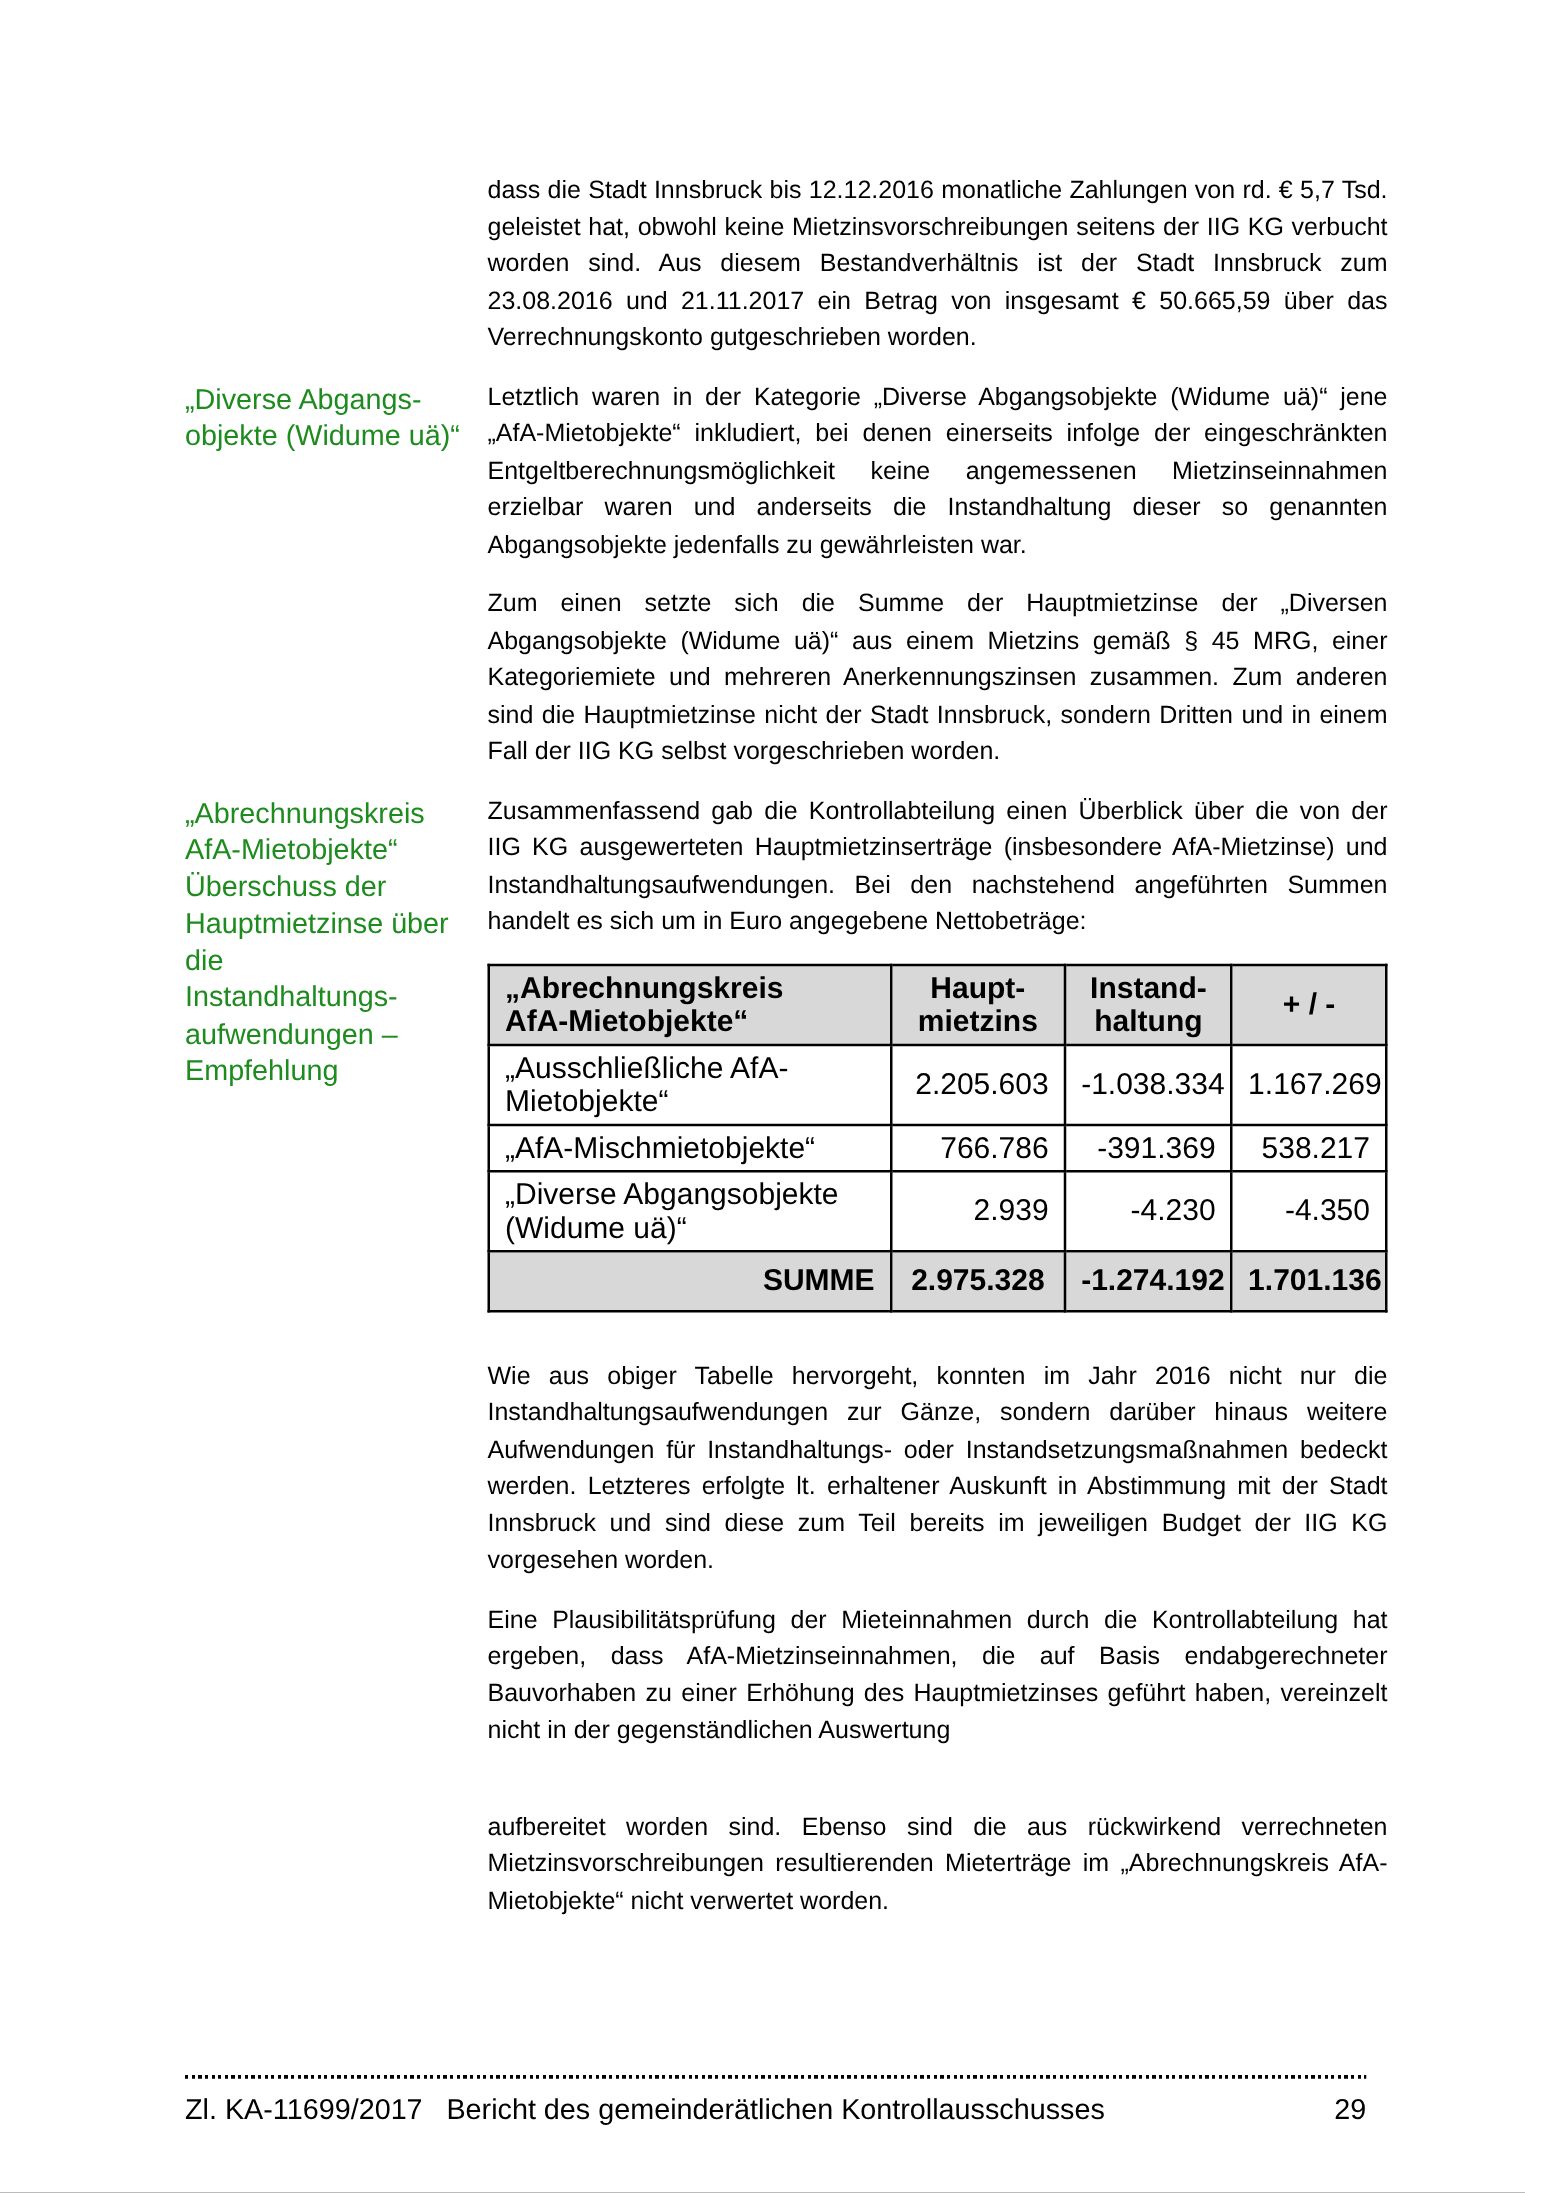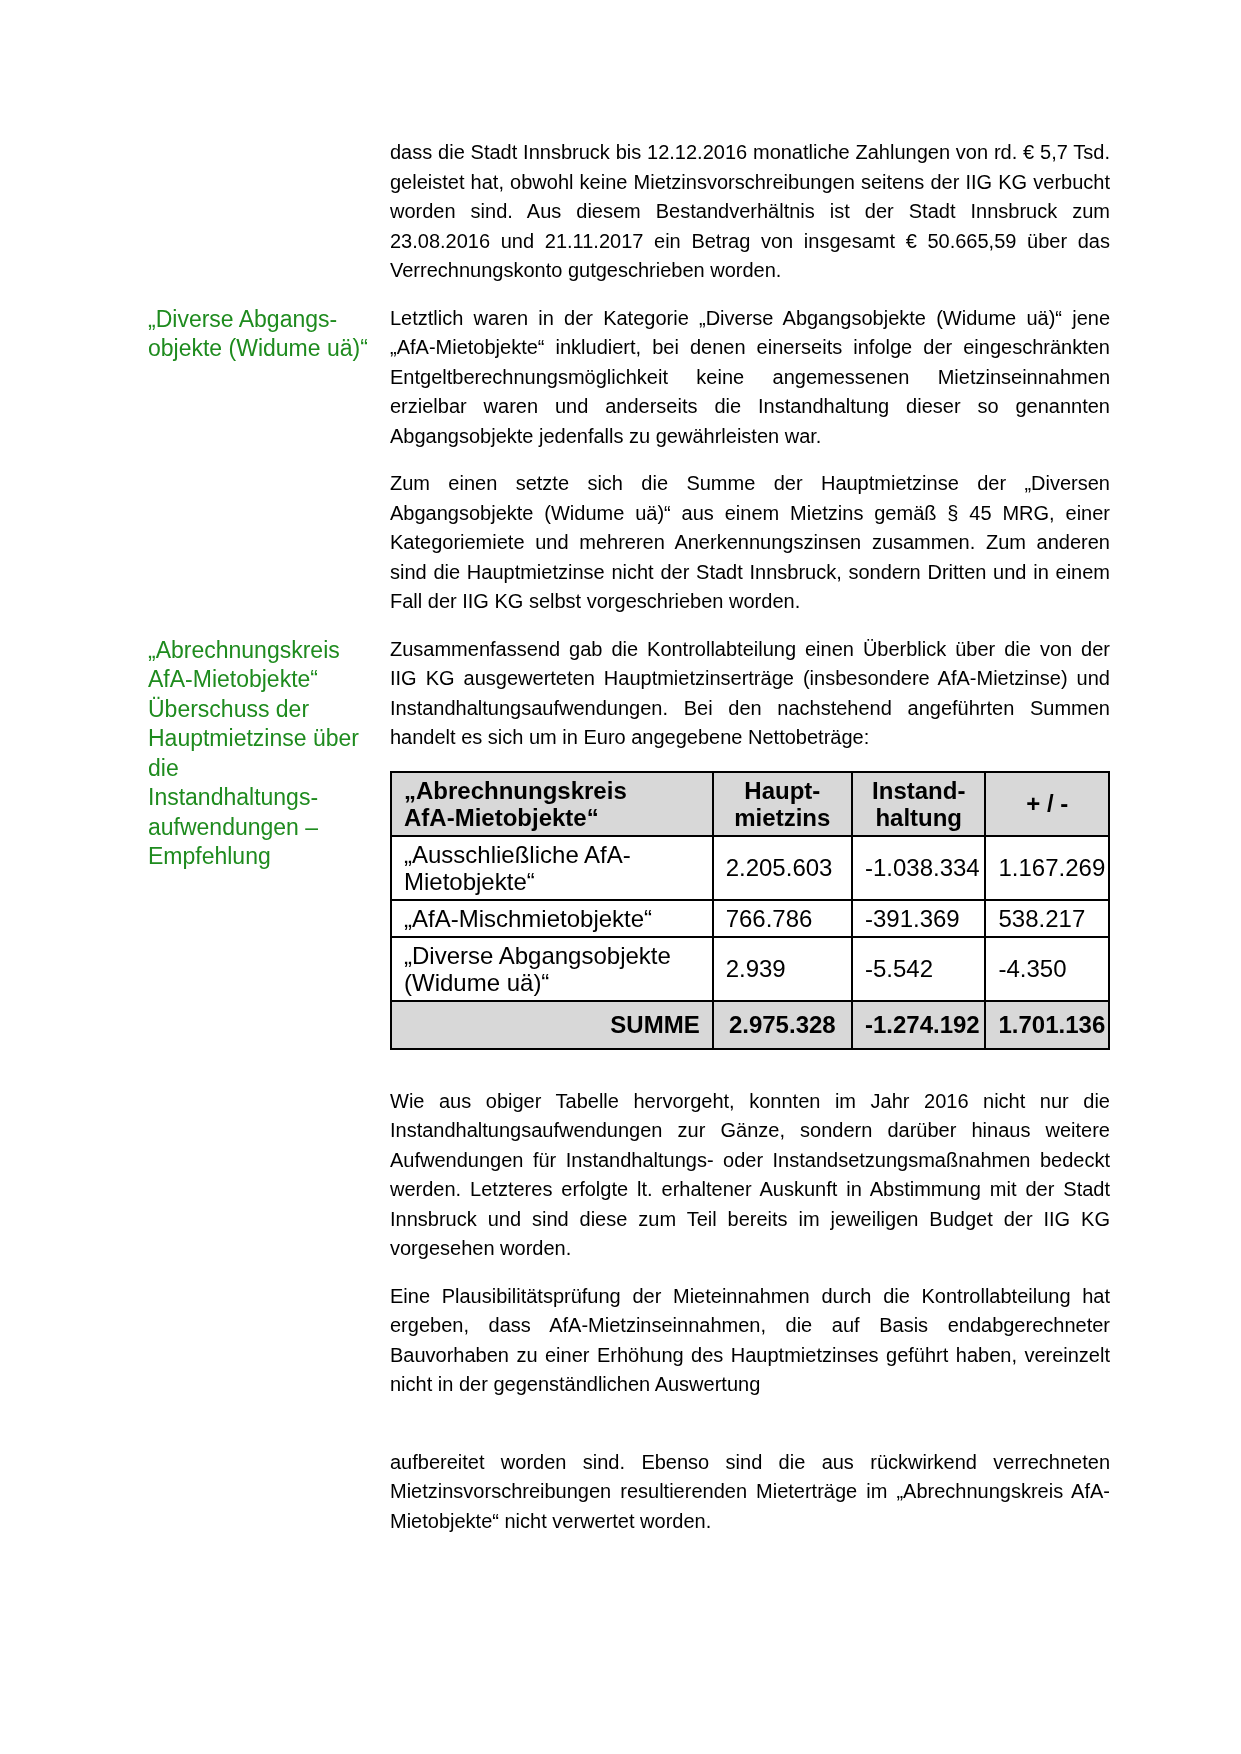--- a/index.html
+++ b/index.html
@@ -69,21 +69,21 @@
   tr.head th{
     background:var(--shade);
     font-weight:bold;
     height:59px;
     white-space:pre-line;
   }
   tr.head th.lbl{text-align:left;}
   tr.head th.num{text-align:center;}
   tr.datarow td{height:34px;}
   tr.datarow td.lbl{text-align:left;white-space:pre-line;border-radius:14px;}
-  tr.datarow td.num{}
+  tr.datarow td.num{text-align:right;}
   tr.sumrow td{
     background:var(--shade);
     font-weight:bold;
     height:48px;
   }
   tr.sumrow td.lbl{text-align:right;}
   tr.sumrow td.num{text-align:center;}
   
   .footer{
     position:absolute;
@@ -160,21 +160,21 @@
         <tr class="datarow">
           <td class="lbl">„AfA-Mischmietobjekte“</td>
           <td class="num">766.786</td>
           <td class="num">-391.369</td>
           <td class="num">538.217</td>
         </tr>
         <tr class="datarow">
           <td class="lbl">„Diverse Abgangsobjekte
 (Widume uä)“</td>
           <td class="num">2.939</td>
-          <td class="num">-5.542</td>
+          <td class="num">-4.230</td>
           <td class="num">-4.350</td>
         </tr>
         <tr class="sumrow">
           <td class="lbl">SUMME</td>
           <td class="num">2.975.328</td>
           <td class="num">-1.274.192</td>
           <td class="num">1.701.136</td>
         </tr>
       </tbody>
         </table>
@@ -187,13 +187,21 @@
     <div class="block">
       <p class="para">Eine Plausibilitätsprüfung der Mieteinnahmen durch die Kontrollabteilung hat ergeben, dass AfA-Mietzinseinnahmen, die auf Basis endabgerechneter Bauvorhaben zu einer Erhöhung des Hauptmietzinses geführt haben, vereinzelt nicht in der gegenständlichen Auswertung</p>
     </div>
 
     <div class="block gap-lg">
       <p class="para">aufbereitet worden sind. Ebenso sind die aus rückwirkend verrechneten Mietzinsvorschreibungen resultierenden Mieterträge im „Abrechnungskreis AfA-Mietobjekte“ nicht verwertet worden.</p>
     </div>
 
   </div>
 
+  <div class="footer">
+    <div class="dotline"></div>
+    <div class="footer-row">
+      <span class="ref">Zl. KA-11699/2017</span>
+      <span class="ttl">Bericht des gemeinderätlichen Kontrollausschusses</span>
+      <span class="pg">29</span>
+    </div>
+  </div>
 </div>
 
 </body></html>

